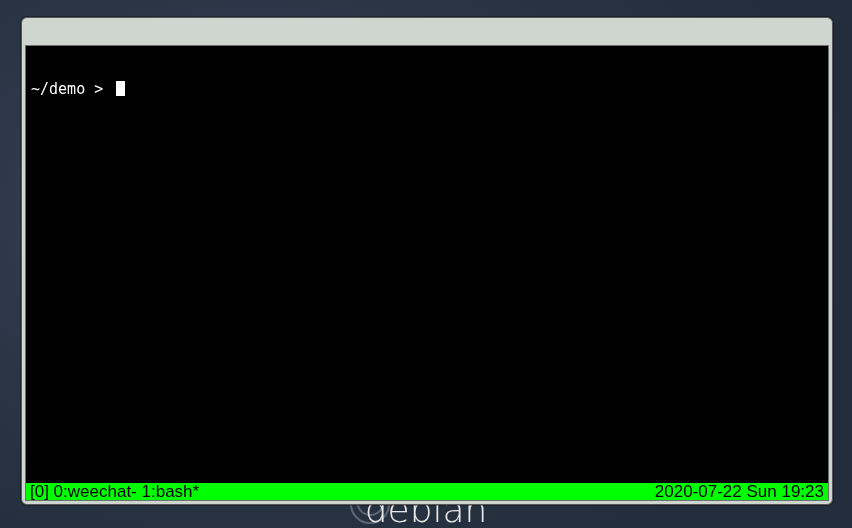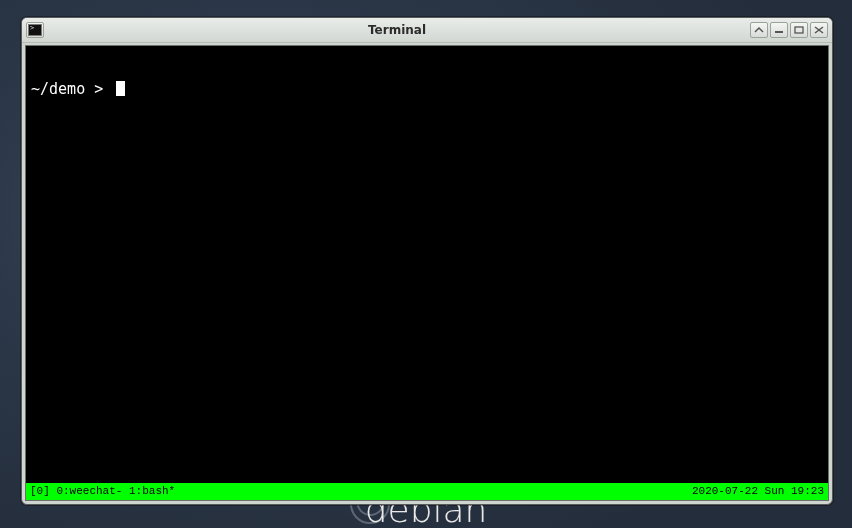--- a/index.html
+++ b/index.html
@@ -137,69 +137,39 @@
     left: 0;
     right: 0;
     bottom: 0;
     height: 17px;
     background: #00ff00;
     color: #000;
     display: flex;
     justify-content: space-between;
     padding: 0 4px;
     box-sizing: border-box;
-    font-family: Liberation Mono, monospace;
-    font-size: 11px;
+    font-family: Liberation Sans, sans-serif;
+    font-size: 17px;
     line-height: 17px;
   }
 </style>
 </head>
 <body>
 
 <div class="desktop">
 
   <div class="debian-swirl">
     <svg viewBox="0 0 44 44" width="44" height="44">
       <circle cx="22" cy="22" r="19" fill="none" stroke="#88919f" stroke-width="2" opacity="0.55"></circle>
       <path d="M22 7 a13 13 0 1 1 -9 4" fill="none" stroke="#88919f" stroke-width="2" opacity="0.55"></path>
     </svg>
   </div>
   <div class="debian-text">debian</div>
 
   <div class="window">
-    <div class="titlebar">
-      <div class="left">
-        <div class="app-icon">
-          <div class="screen"></div>
-        </div>
-      </div>
-      <div class="title">Terminal</div>
-      <div class="controls">
-        <div class="tb-btn">
-          <svg width="10" height="8">
-              <path d="M1 6 L5 2 L9 6" fill="none" stroke="#555" stroke-width="1.5"></path>
-            </svg>
-        </div>
-        <div class="tb-btn">
-          <svg width="10" height="8">
-              <line x1="1" y1="6" x2="9" y2="6" stroke="#555" stroke-width="1.8"></line>
-            </svg>
-        </div>
-        <div class="tb-btn">
-          <svg width="10" height="8">
-              <rect x="1" y="1" width="8" height="6" fill="none" stroke="#555" stroke-width="1.3"></rect>
-            </svg>
-        </div>
-        <div class="tb-btn">
-          <svg width="10" height="8">
-              <path d="M1 1 L9 7 M9 1 L1 7" stroke="#555" stroke-width="1.5"></path>
-            </svg>
-        </div>
-      </div>
-    </div>
 
     <div class="term-wrap">
       <div class="term-body">
         <div class="prompt-line">
           <span>~/demo &gt; </span><span class="cursor-block"></span>
         </div>
       </div>
       <div class="statusbar">
         <span>[0] 0:weechat- 1:bash*</span>
         <span>2020-07-22 Sun 19:23</span>

